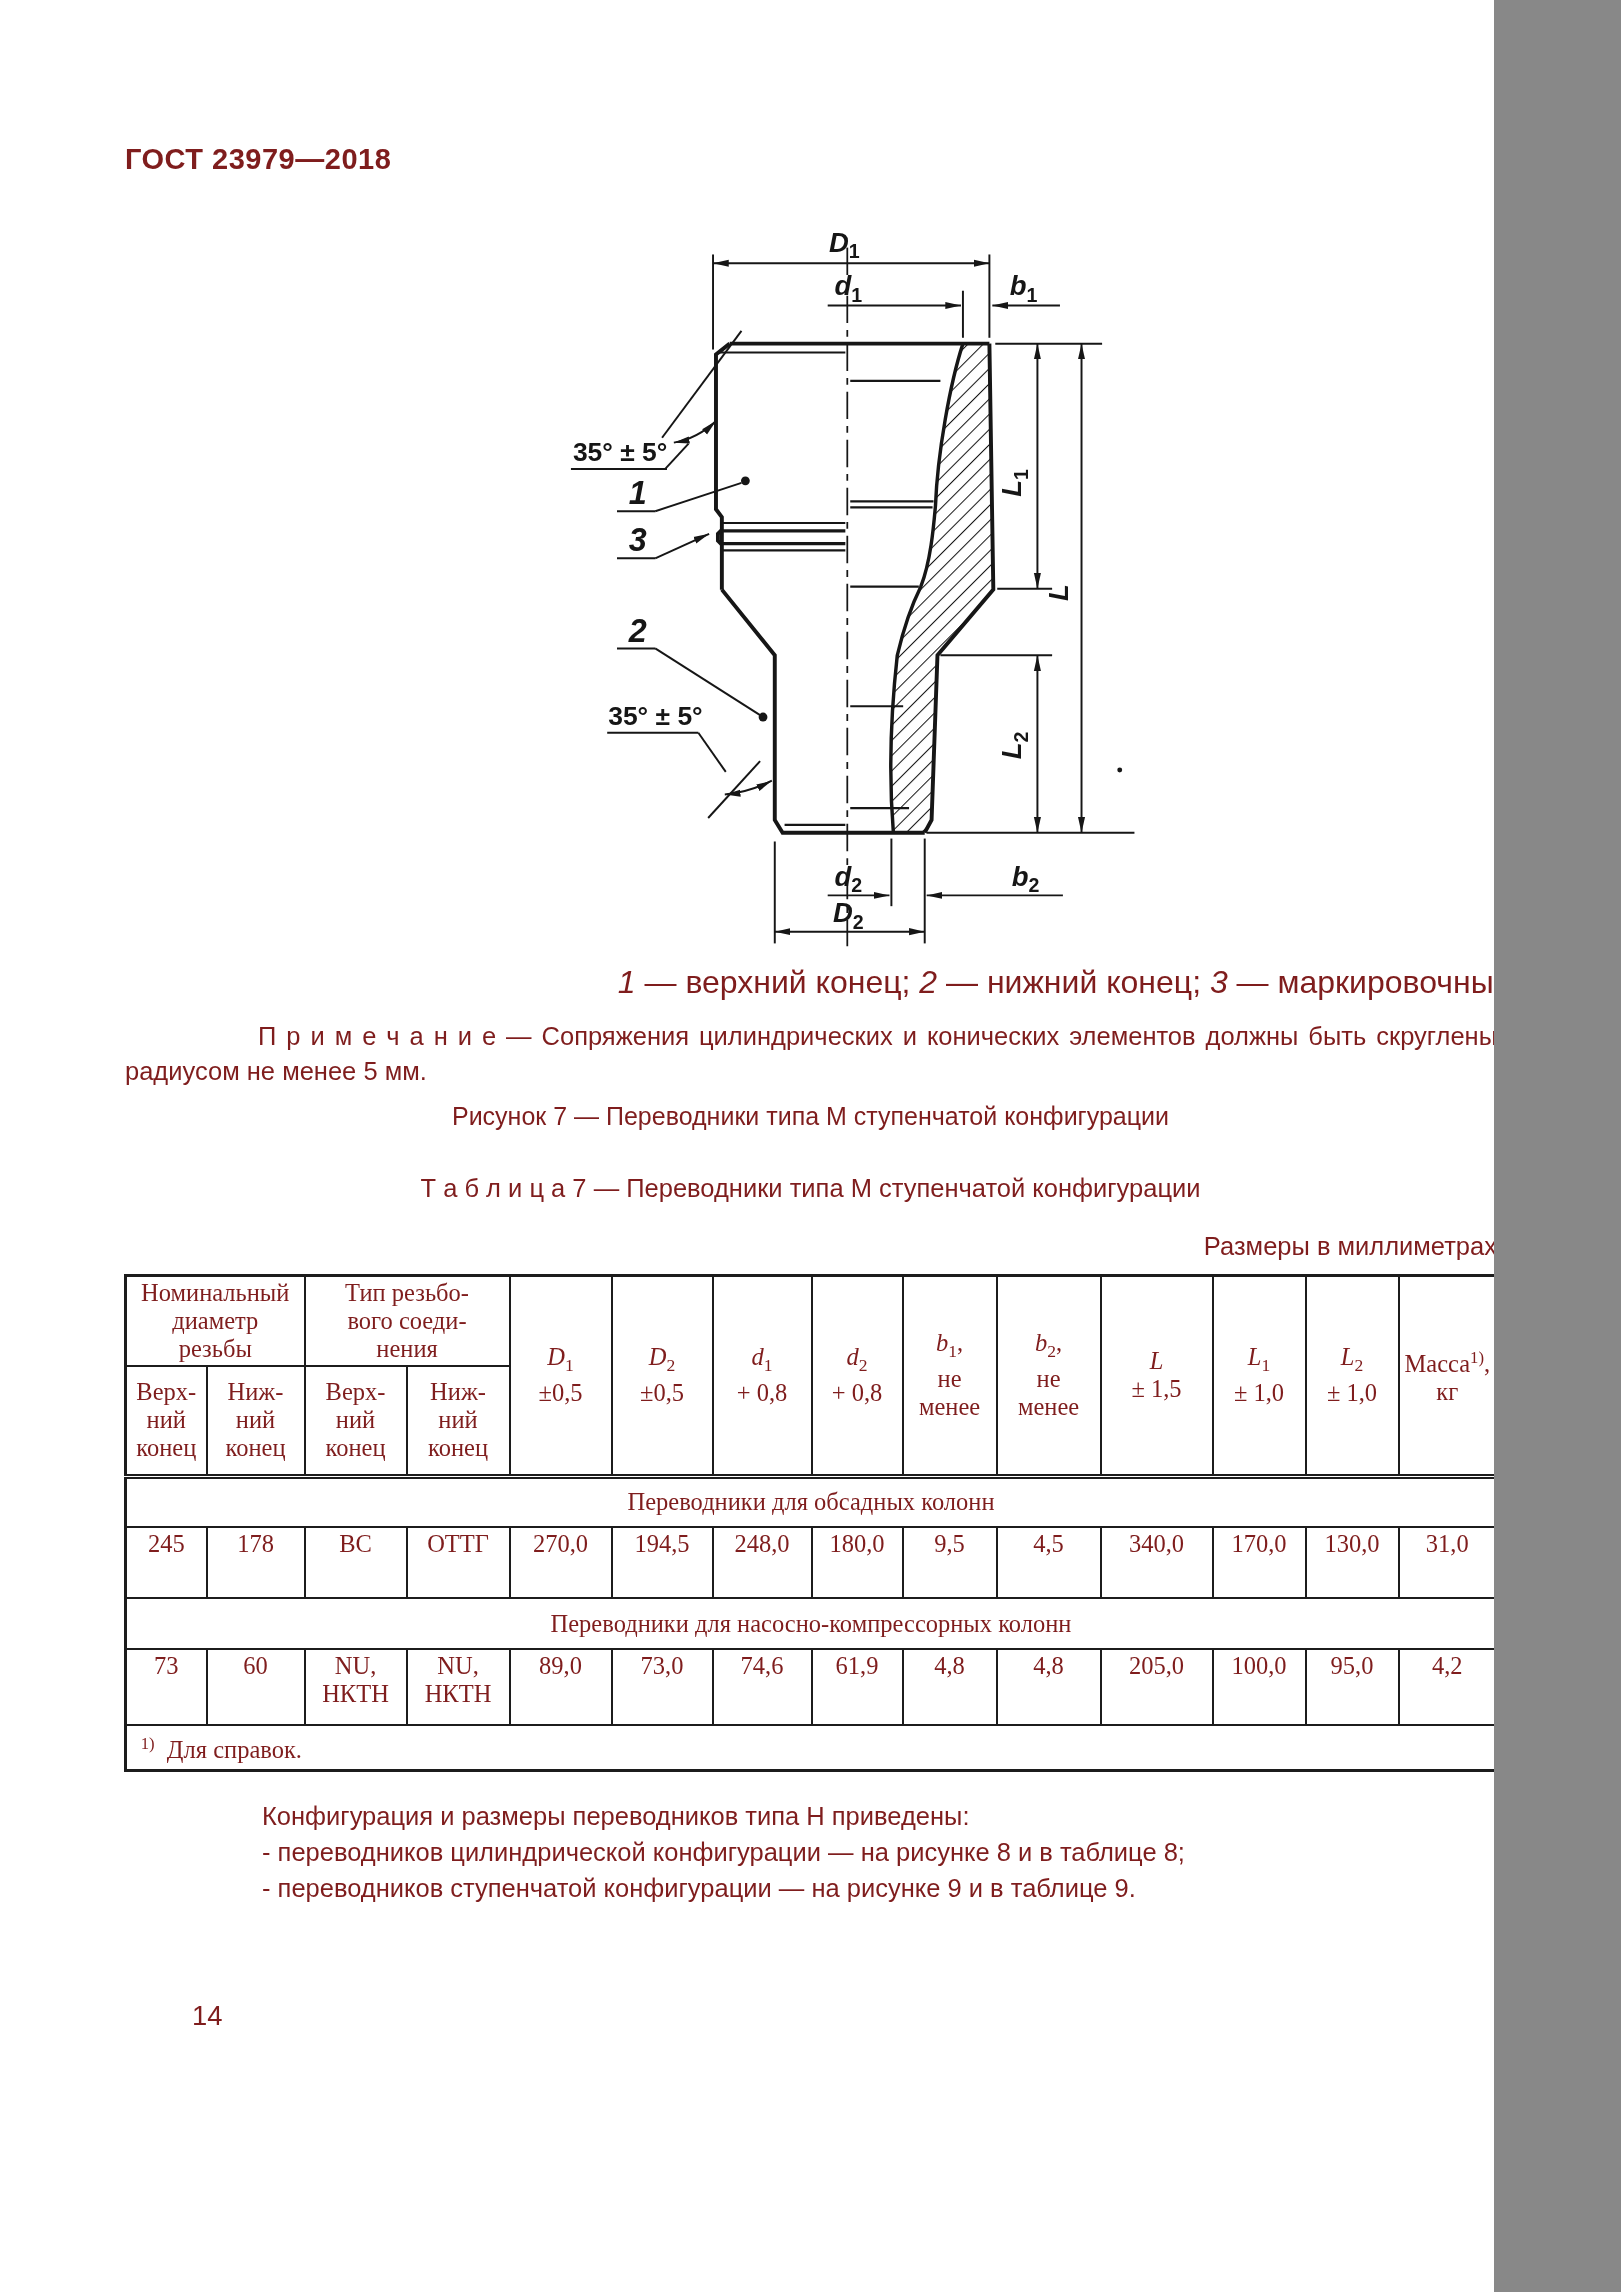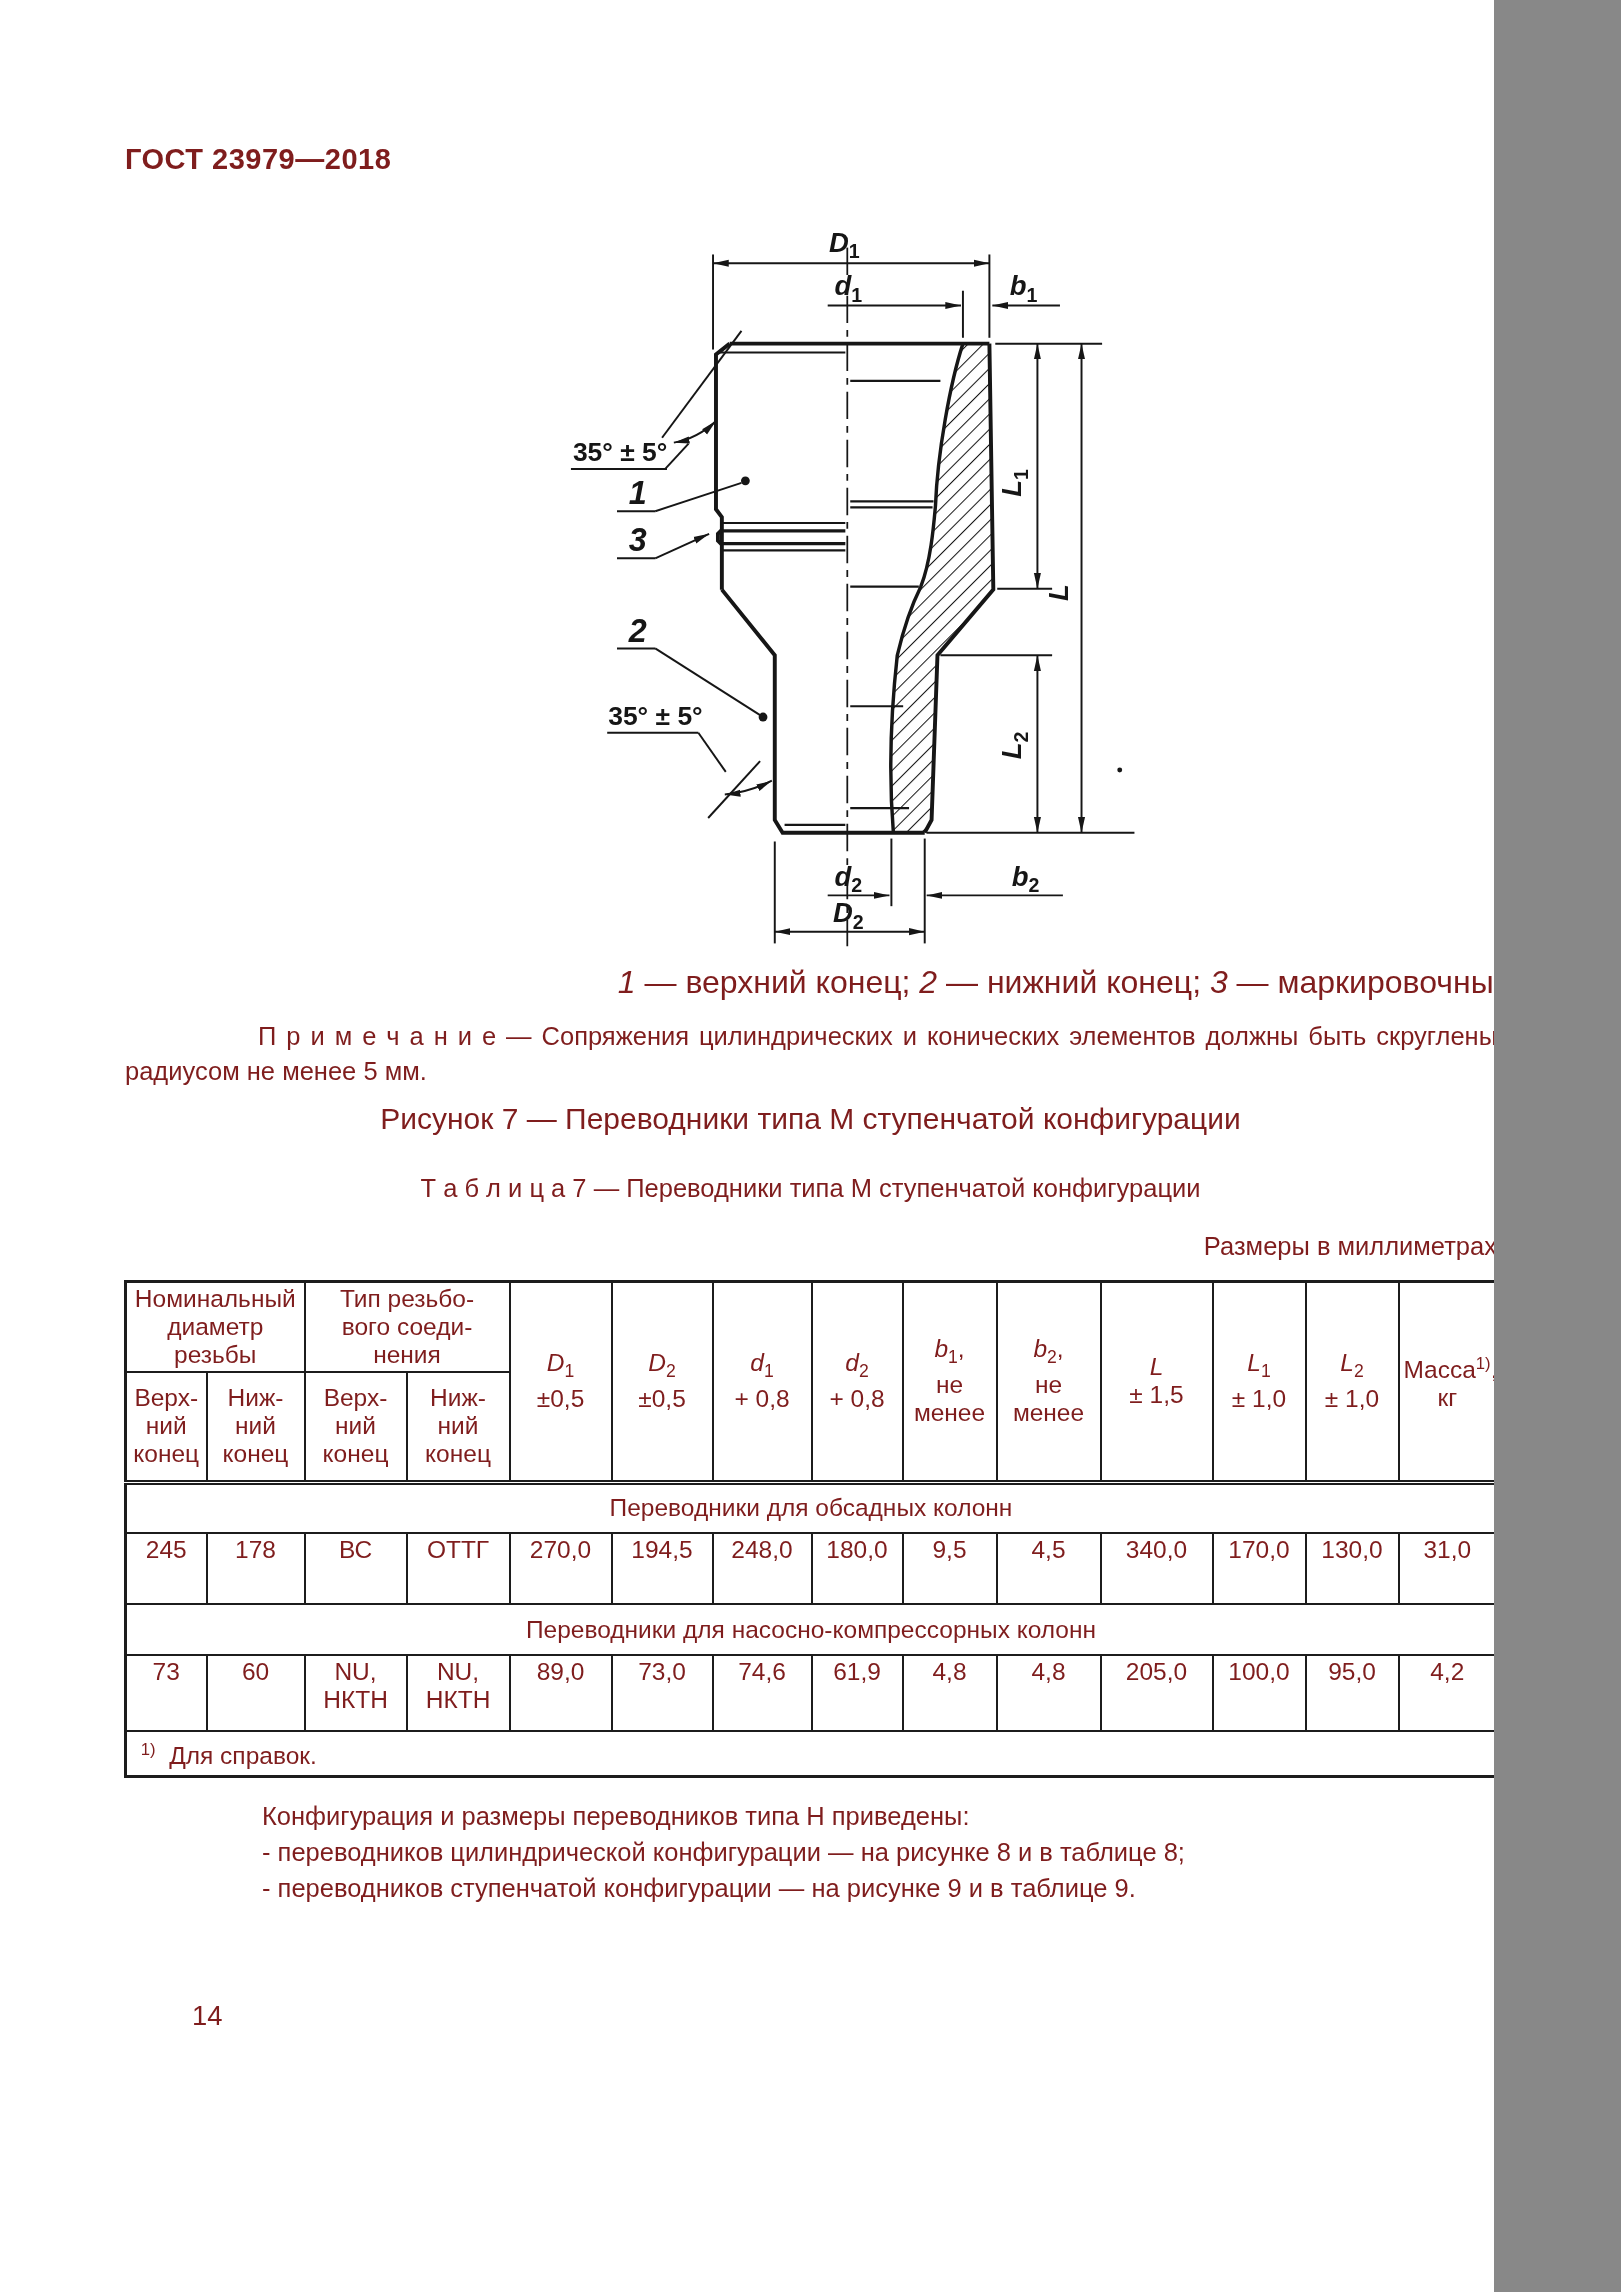--- a/index.html
+++ b/index.html
@@ -5,25 +5,25 @@
   html,body{margin:0;padding:0;background:#888;}
   .page{
     position:relative;width:1475px;height:2293px;background:#ffffff;
     font-family:"Liberation Sans",sans-serif;color:#7f1d1d;overflow:hidden;padding-left:19px;
   }
   .gost-code{position:absolute;left:125px;top:143px;font-size:29px;font-weight:bold;letter-spacing:0.5px;}
   .fig-svg{position:absolute;left:421px;top:221px;}
   .fig-caption{position:absolute;left:0;top:964px;width:1621px;text-align:right;font-size:32px;}
   .fig-caption i{font-style:italic;}
   .note{position:absolute;left:125px;top:1019px;width:1372px;font-size:25.5px;line-height:35px;text-align:justify;text-indent:133px;}
-  .fig-label{position:absolute;left:0;top:1102px;width:1621px;text-align:center;font-size:30px;}
+  .fig-label{position:absolute;left:0;top:1102px;width:1621px;text-align:center;font-size:25px;}
   .tbl-wrap{position:absolute;left:124px;top:1174px;width:1373px;}
   .tbl-title{font-size:25.5px;text-align:center;}
   .tbl-units{font-size:25.5px;text-align:right;margin-top:29px;}
-  table.gt{border-collapse:collapse;table-layout:fixed;width:1371px;margin-top:19px;}
+  table.gt{border-collapse:collapse;table-layout:fixed;width:1371px;margin-top:13px;font-family:Liberation Serif, serif;}
   table.gt td,table.gt th{border:2px solid #1c1c1c;font-weight:normal;font-size:24.5px;line-height:28px;
     text-align:center;padding:2px 3.9px;box-sizing:border-box;overflow:hidden;}
   table.gt{border:3.9px solid #1c1c1c;}
   .hdr-bot td,.hdr-bot th,.rowspan2{border-bottom:5.9px double #1c1c1c !important;}
   .h1{height:90px;vertical-align:middle;}
   .h2{height:110px;vertical-align:middle;}
   .sect{height:51px;vertical-align:middle;}
   .dat{height:71px;vertical-align:top;padding-top:7.8px !important;}
   .dat2{height:76px;vertical-align:top;padding-top:7.8px !important;}
   .foot{height:45px;vertical-align:middle;text-align:left !important;padding-left:13.7px !important;}

